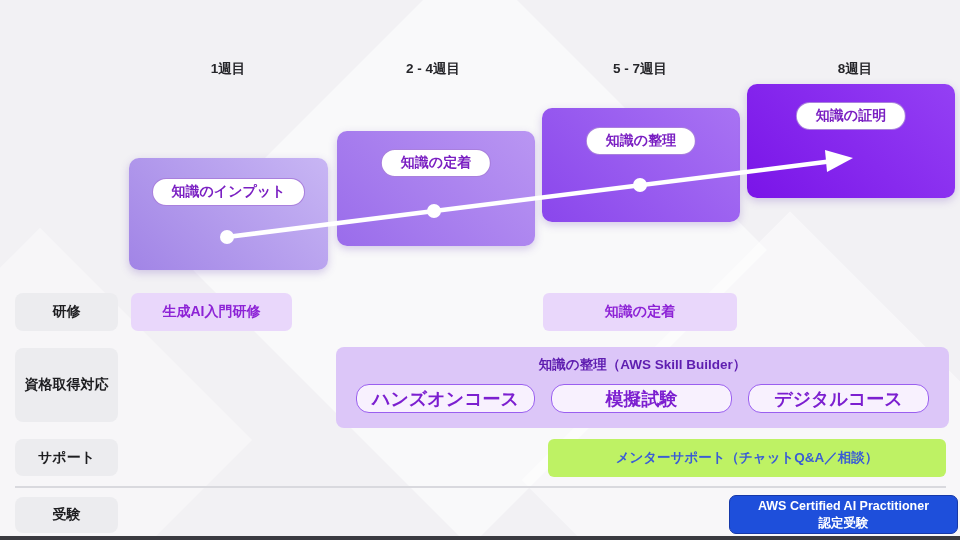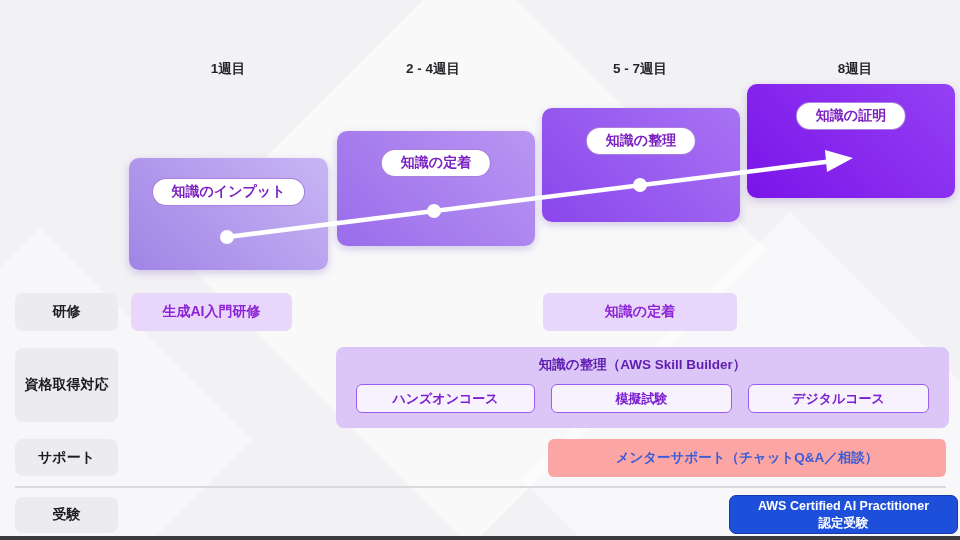--- a/index.html
+++ b/index.html
@@ -97,32 +97,32 @@
   .elearning-container {
     position: absolute; left: 336px; top: 347px; width: 613px; height: 81px;
     background: #dcc6f8; border-radius: 8px;
   }
   .elearning-title {
     position: absolute; top: 9px; left: 0; right: 0;
     text-align: center; font-size: 13.5px; font-weight: bold; color: #5e1db0;
   }
   .elearning-item {
     position: absolute; top: 37px; height: 29px;
-    background: #f8f1fe; border: 1.5px solid #9a5ff0; border-radius: 6px;
-    display: flex; align-items: center; justify-content: center;
-    font-size: 13px; font-weight: bold; color: #7c1fd0;
+    background: #f8f1fe; border: 1.5px solid #9a5ff0; border-radius: 13px;
+    display: flex; align-items: center; justify-content: center;
+    font-size: 18px; font-weight: bold; color: #7c1fd0;
   }
   .elearning-item-1 { left: 20px;  width: 179px; }
   .elearning-item-2 { left: 215px; width: 181px; }
   .elearning-item-3 { left: 412px; width: 181px; }
 
   
   .support-box {
     position: absolute; left: 548px; top: 439px; width: 398px; height: 38px;
-    background: #fca5a5; border-radius: 6px;
+    background: #bef264; border-radius: 6px;
     display: flex; align-items: center; justify-content: center;
     font-size: 13.5px; font-weight: bold; color: #3a5cd6;
   }
 
   
   .divider {
     position: absolute; left: 15px; top: 486px; width: 931px; height: 2px;
     background: #d9d9de;
   }
 

